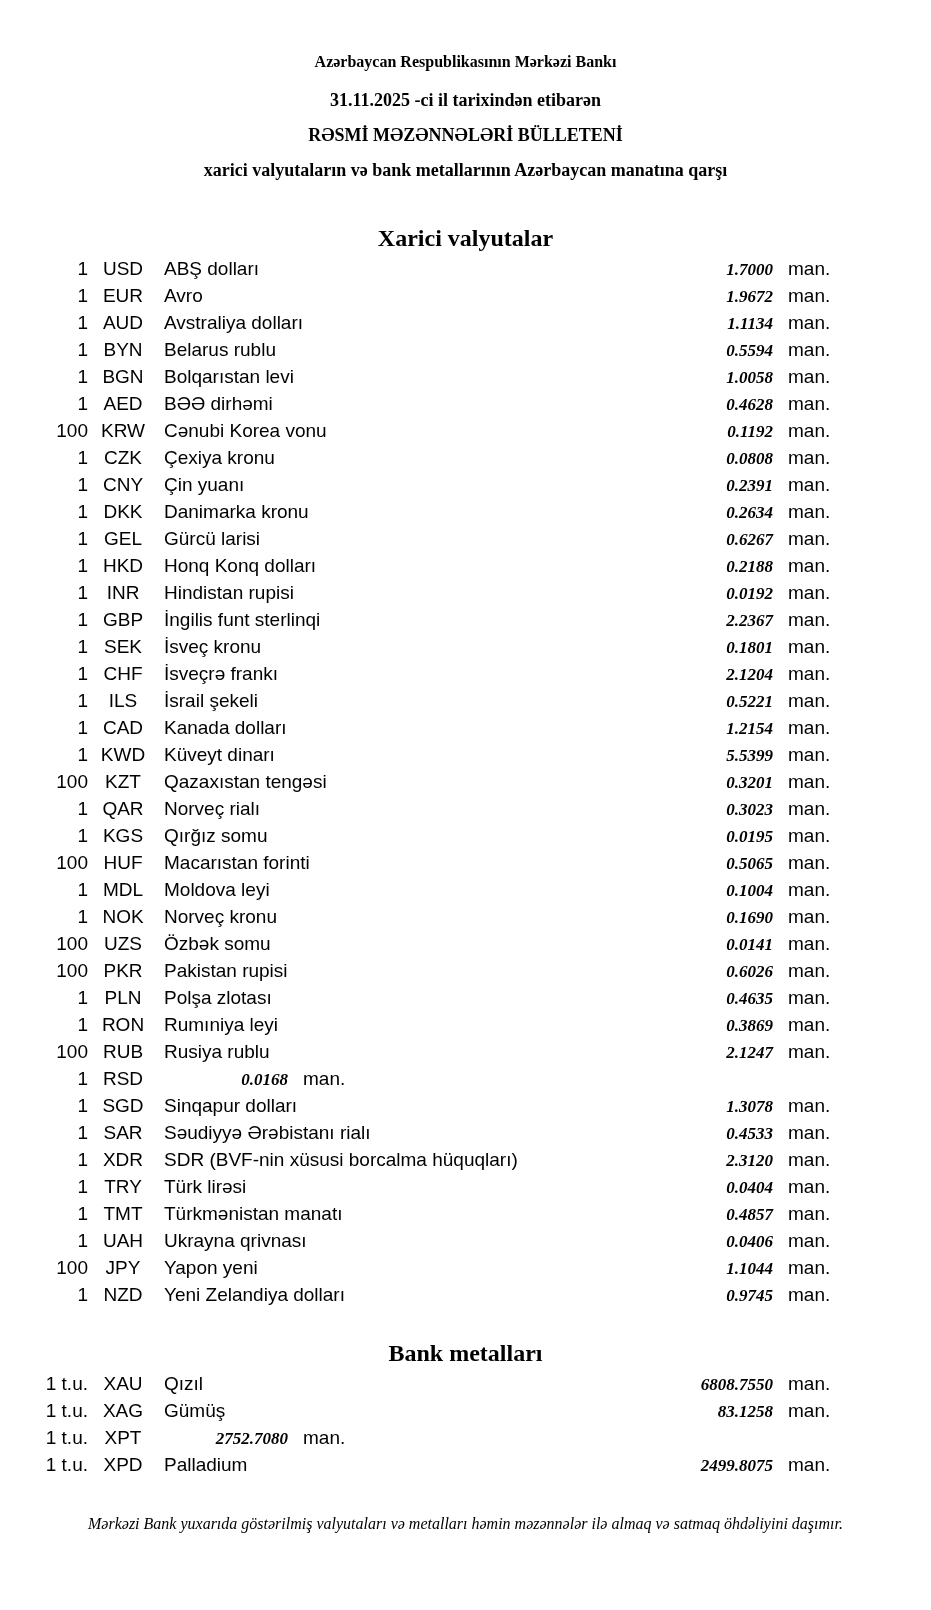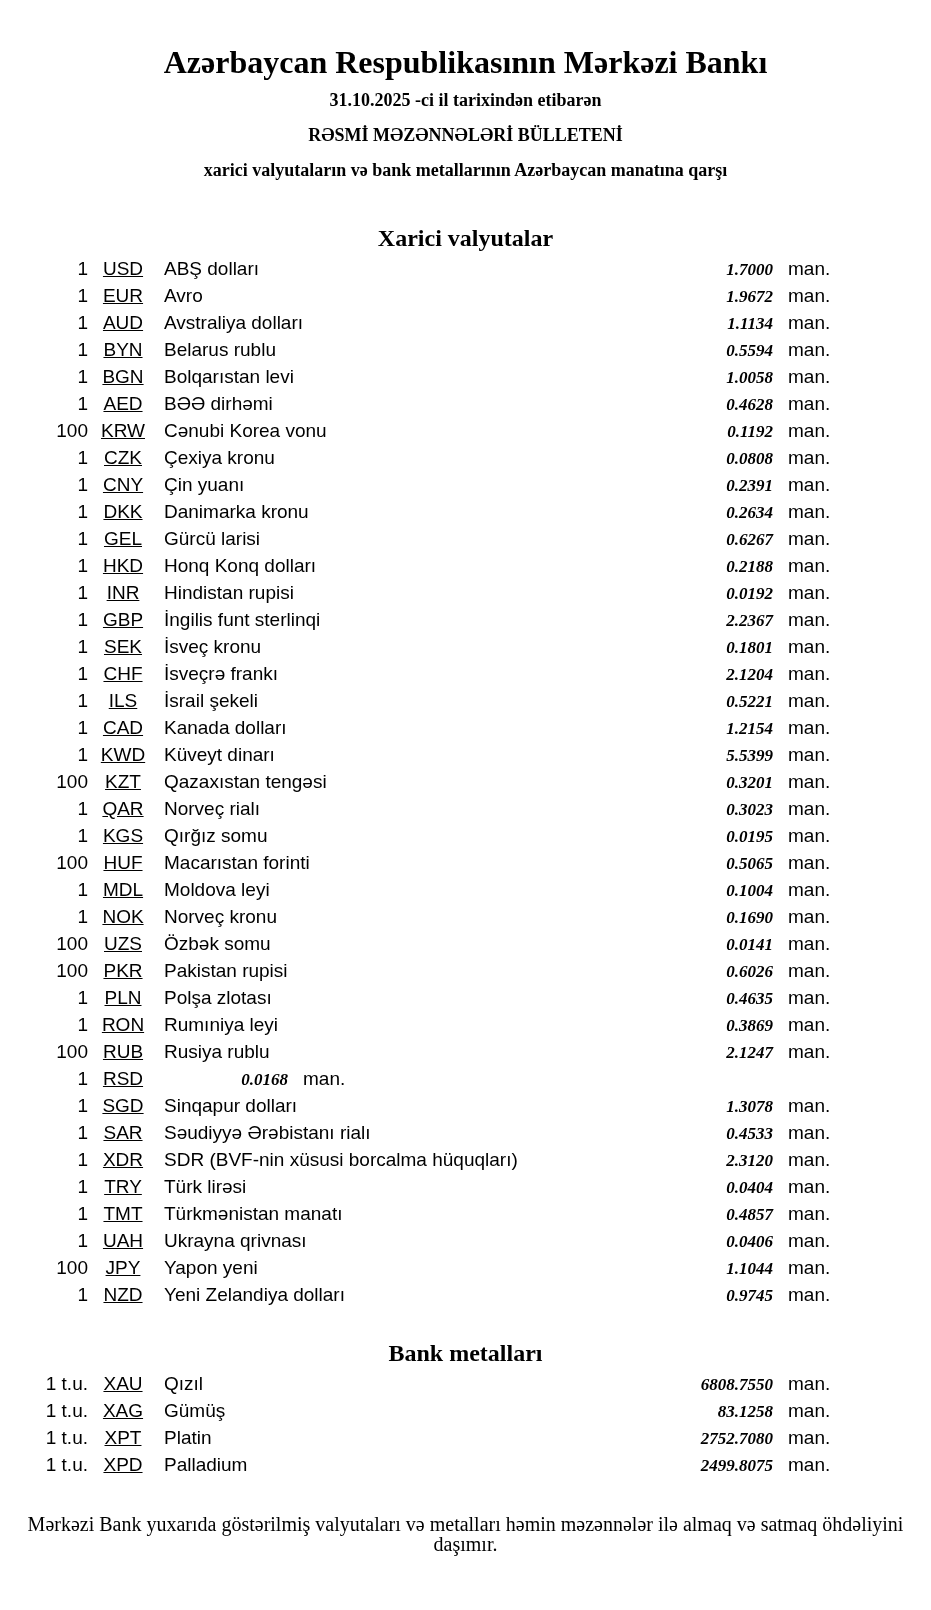--- a/index.html
+++ b/index.html
@@ -11,21 +11,21 @@
   }
   .page {
     width: 931px;
     min-height: 1610px;
     padding-top: 48px;
     padding-bottom: 20px;
   }
   .title {
     font-family: "Liberation Serif", serif;
     font-weight: 700;
-    font-size: 32px;
+    font-size: 16px;
     text-align: center;
     line-height: 28px;
   }
   .sub {
     font-family: "Liberation Serif", serif;
     font-weight: 700;
     font-size: 18px;
     text-align: center;
     line-height: 22px;
     margin-top: 13px;
@@ -45,46 +45,47 @@
     padding-right: 84px;
   }
   .row {
     display: flex;
     align-items: baseline;
     height: 27px;
     font-size: 19px;
     line-height: 27px;
   }
   .qty   { width: 58px;  text-align: right; white-space: nowrap; }
-  .code  { width: 70px;  text-align: center; text-decoration: underline; }
+  .code  { width: 70px;  text-align: center; }
   .name  { flex: 1; text-align: left; padding-left: 6px; white-space: nowrap; overflow: hidden; }
   .rate  {
     width: 130px;
     text-align: right;
     font-family: "Liberation Serif", serif;
     font-weight: 700;
     font-style: italic;
     font-size: 17px;
   }
   .unit  { width: 74px; padding-left: 15px; }
   .footer-note {
     margin-top: 36px;
     font-family: "Liberation Serif", serif;
-    font-size: 20px;
+    font-style: italic;
+    font-size: 16px;
     text-align: center;
     padding: 0 10px;
     line-height: 20px;
   }
 </style>
 </head>
 <body>
 
 <div class="page">
   <div class="title">Azərbaycan Respublikasının Mərkəzi Bankı</div>
-  <div class="sub">31.10.2025 -ci il tarixindən etibarən</div>
+  <div class="sub">31.11.2025 -ci il tarixindən etibarən</div>
   <div class="sub">RƏSMİ MƏZƏNNƏLƏRİ BÜLLETENİ</div>
   <div class="sub">xarici valyutaların və bank metallarının Azərbaycan manatına qarşı</div>
 
   <div id="sections">
       <div class="section-title">Xarici valyutalar</div>
       <div class="table">
         <div class="row">
           <span class="qty">1</span>
           <span class="code">USD</span>
           <span class="name">ABŞ dolları</span>
@@ -369,21 +370,20 @@
         <div class="row">
           <span class="qty">1 t.u.</span>
           <span class="code">XAG</span>
           <span class="name">Gümüş</span>
           <span class="rate">83.1258</span>
           <span class="unit">man.</span>
         </div>
         <div class="row">
           <span class="qty">1 t.u.</span>
           <span class="code">XPT</span>
-          <span class="name">Platin</span>
           <span class="rate">2752.7080</span>
           <span class="unit">man.</span>
         </div>
         <div class="row">
           <span class="qty">1 t.u.</span>
           <span class="code">XPD</span>
           <span class="name">Palladium</span>
           <span class="rate">2499.8075</span>
           <span class="unit">man.</span>
         </div>

